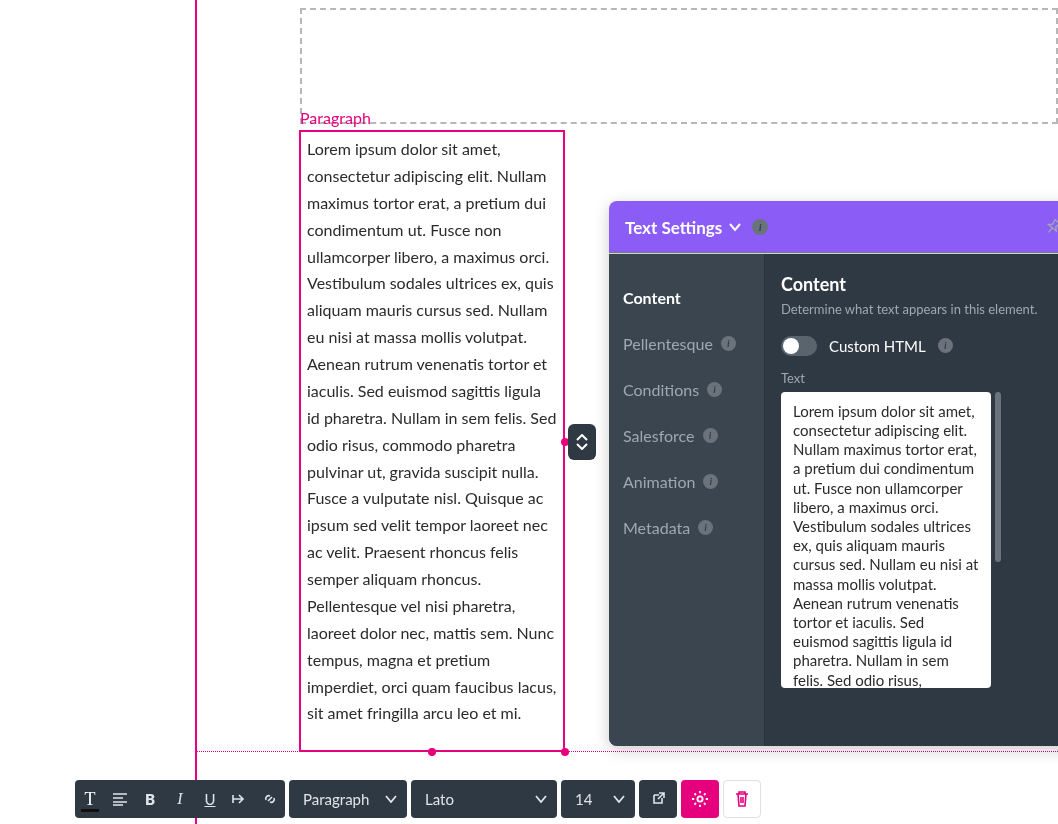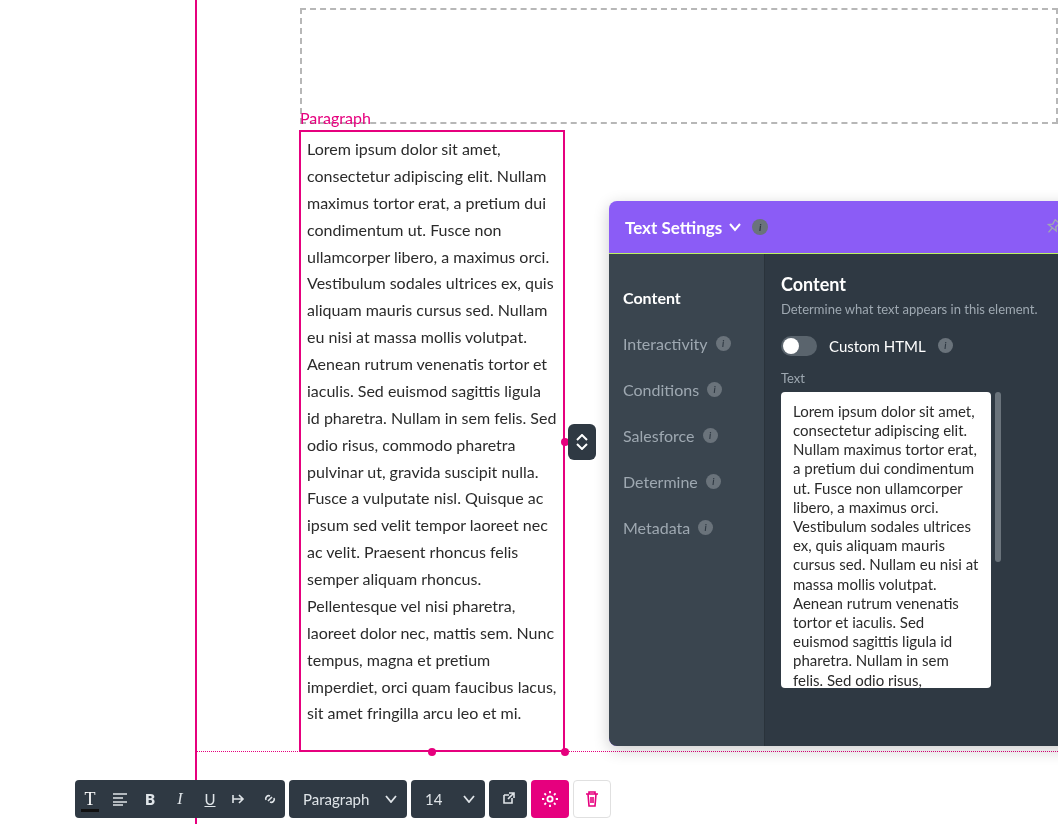--- a/index.html
+++ b/index.html
@@ -127,33 +127,33 @@
             <path d="M2 2 L14 14 M14 2 L2 14" stroke="#fff" stroke-width="2.2"></path>
           </svg>
       </span>
     </div>
     <div class="panel-body">
       <div class="panel-nav">
         <div class="nav-item active">
           <span>Content</span>
         </div>
         <div class="nav-item">
-          <span>Interactivity</span>
+          <span>Pellentesque</span>
           <span class="info-badge">i</span>
         </div>
         <div class="nav-item">
           <span>Conditions</span>
           <span class="info-badge">i</span>
         </div>
         <div class="nav-item">
           <span>Salesforce</span>
           <span class="info-badge">i</span>
         </div>
         <div class="nav-item">
-          <span>Determine</span>
+          <span>Animation</span>
           <span class="info-badge">i</span>
         </div>
         <div class="nav-item">
           <span>Metadata</span>
           <span class="info-badge">i</span>
         </div>
       </div>
       <div class="panel-content">
         <div class="section-title">Content</div>
         <div class="section-desc">Determine what text appears in this element.</div>
@@ -216,20 +216,28 @@
 
     <div class="sel" style="width:118px;">
       <span>Paragraph</span>
       <span class="chev">
           <svg width="12" height="8" viewBox="0 0 12 8">
             <path d="M1 1 L6 7 L11 1" stroke="#dfe4e8" stroke-width="1.8" fill="none"></path>
           </svg>
         </span>
     </div>
 
+    <div class="sel" style="width:146px;">
+      <span>Lato</span>
+      <span class="chev">
+          <svg width="12" height="8" viewBox="0 0 12 8">
+            <path d="M1 1 L6 7 L11 1" stroke="#dfe4e8" stroke-width="1.8" fill="none"></path>
+          </svg>
+        </span>
+    </div>
 
     <div class="sel" style="width:74px;">
       <span>14</span>
       <span class="chev">
           <svg width="12" height="8" viewBox="0 0 12 8">
             <path d="M1 1 L6 7 L11 1" stroke="#dfe4e8" stroke-width="1.8" fill="none"></path>
           </svg>
         </span>
     </div>
 

